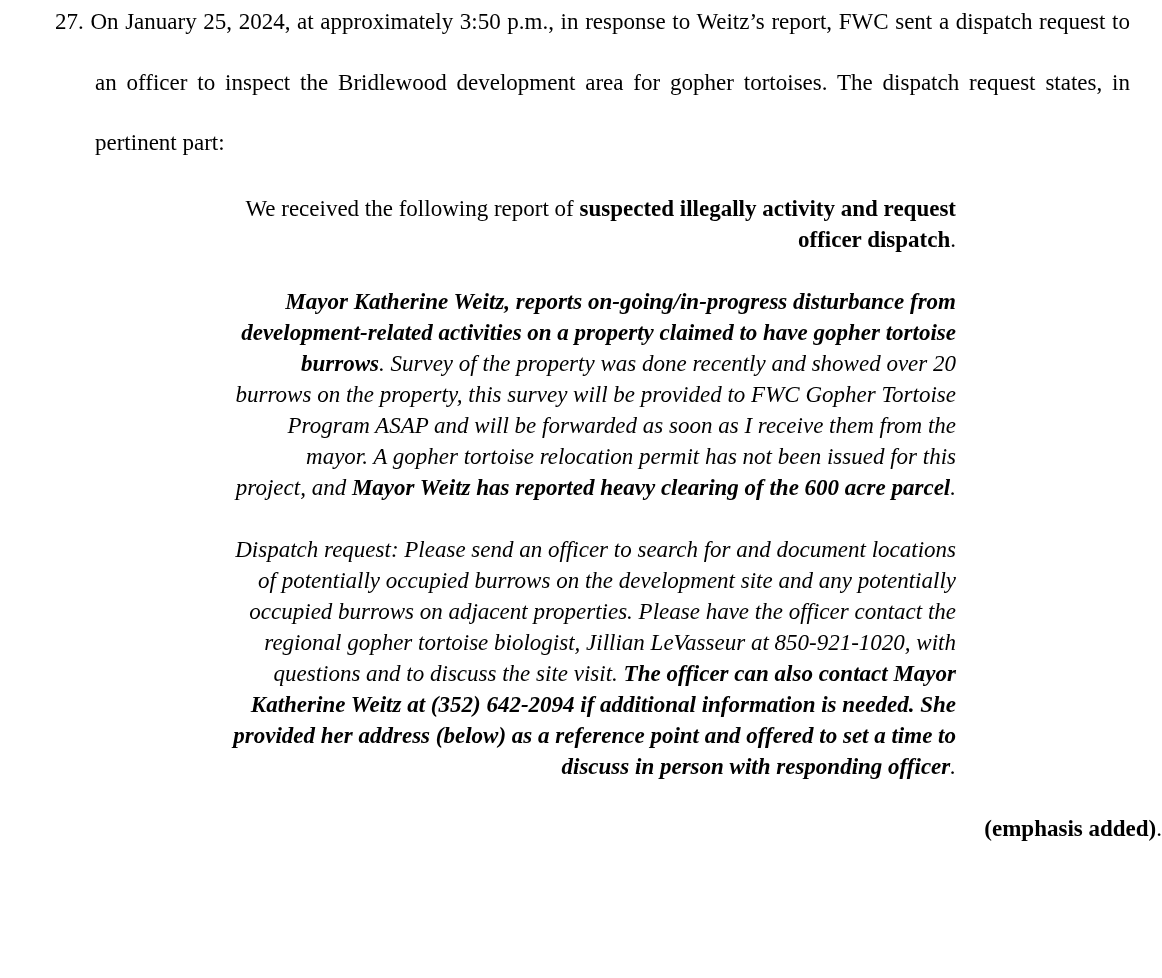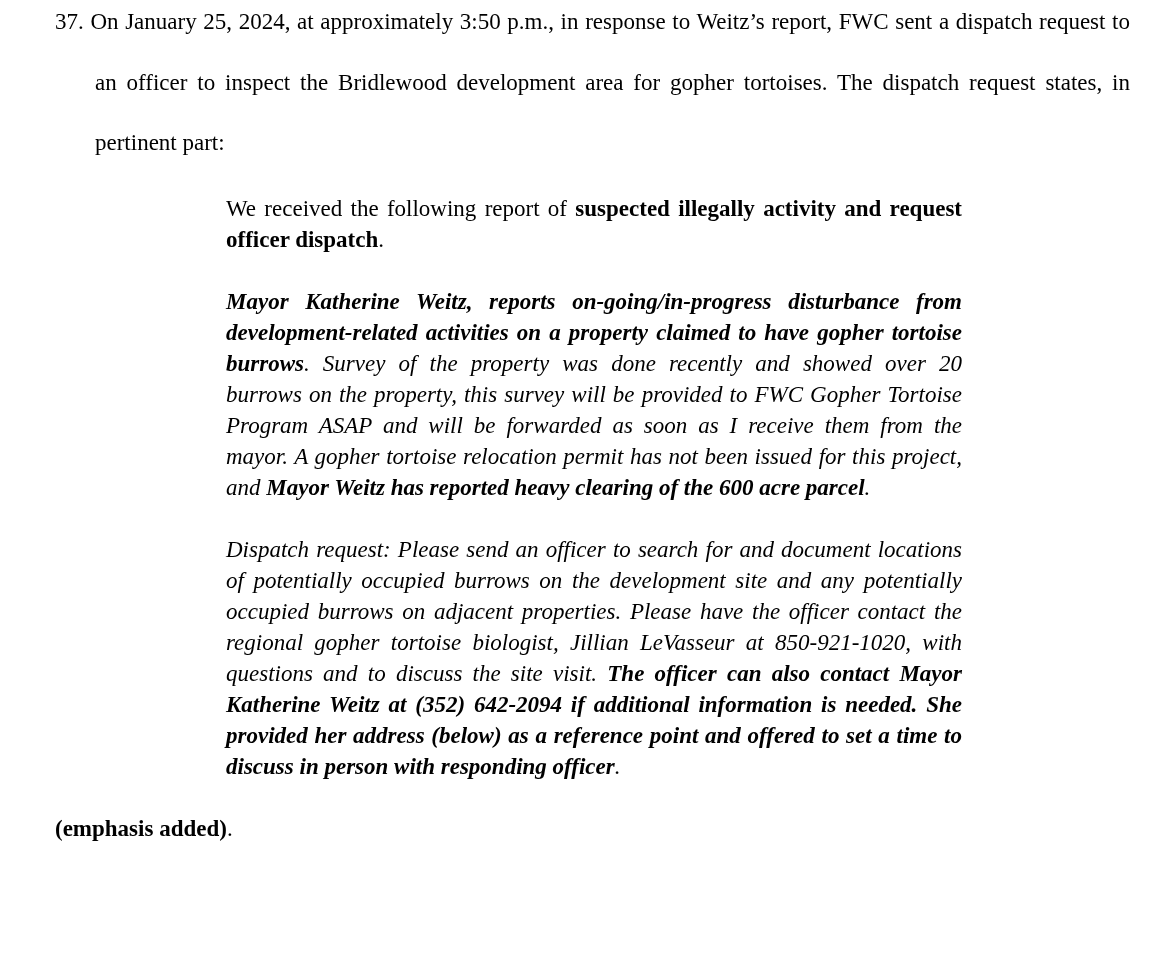--- a/index.html
+++ b/index.html
@@ -28,41 +28,41 @@
     line-height: 60.5px;
     text-align: justify;
   }
   .quote {
     margin: 19px 0 0 218px;
     width: 752px;
     line-height: 31px;
     text-align: justify;
   }
   .qp {
-    margin: 8px;
+    margin: 14px;
   }
   .qp + .qp {
     margin-top: 31px;
     font-style: italic;
   }
   .closing {
     margin: 31px 0 0 55px;
     line-height: 31px;
   }
   .b {
     font-weight: bold;
   }
-  p { margin: 0; }
+  p { margin: 0; text-align: right; }
 </style>
 </head>
 <body>
 
 <div class="page">
 
-  <p class="p27"><span class="num">37.</span> <span>On January 25, 2024, at approximately 3:50 p.m., in response to Weitz’s report, FWC sent a dispatch request to an officer to inspect the Bridlewood development area for gopher tortoises. The dispatch request states, in pertinent part:</span></p>
+  <p class="p27"><span class="num">27.</span> <span>On January 25, 2024, at approximately 3:50 p.m., in response to Weitz’s report, FWC sent a dispatch request to an officer to inspect the Bridlewood development area for gopher tortoises. The dispatch request states, in pertinent part:</span></p>
 
   <div class="quote">
 
     <p class="qp"><span>We received the following report of </span><span class="b">suspected illegally activity and request officer dispatch</span><span>.</span></p>
 
     <p class="qp"><span class="b">Mayor Katherine Weitz, reports on-going/in-progress disturbance from development-related activities on a property claimed to have gopher tortoise burrows</span><span>. Survey of the property was done recently and showed over 20 burrows on the property, this survey will be provided to FWC Gopher Tortoise Program ASAP and will be forwarded as soon as I receive them from the mayor. A gopher tortoise relocation permit has not been issued for this project, and </span><span class="b">Mayor Weitz has reported heavy clearing of the 600 acre parcel</span><span>.</span></p>
 
     <p class="qp"><span>Dispatch request: Please send an officer to search for and document locations of potentially occupied burrows on the development site and any potentially occupied burrows on adjacent properties. Please have the officer contact the regional gopher tortoise biologist, Jillian LeVasseur at 850-921-1020, with questions and to discuss the site visit. </span><span class="b">The officer can also contact Mayor Katherine Weitz at (352) 642-2094 if additional information is needed. She provided her address (below) as a reference point and offered to set a time to discuss in person with responding officer</span><span>.</span></p>
 
   </div>

